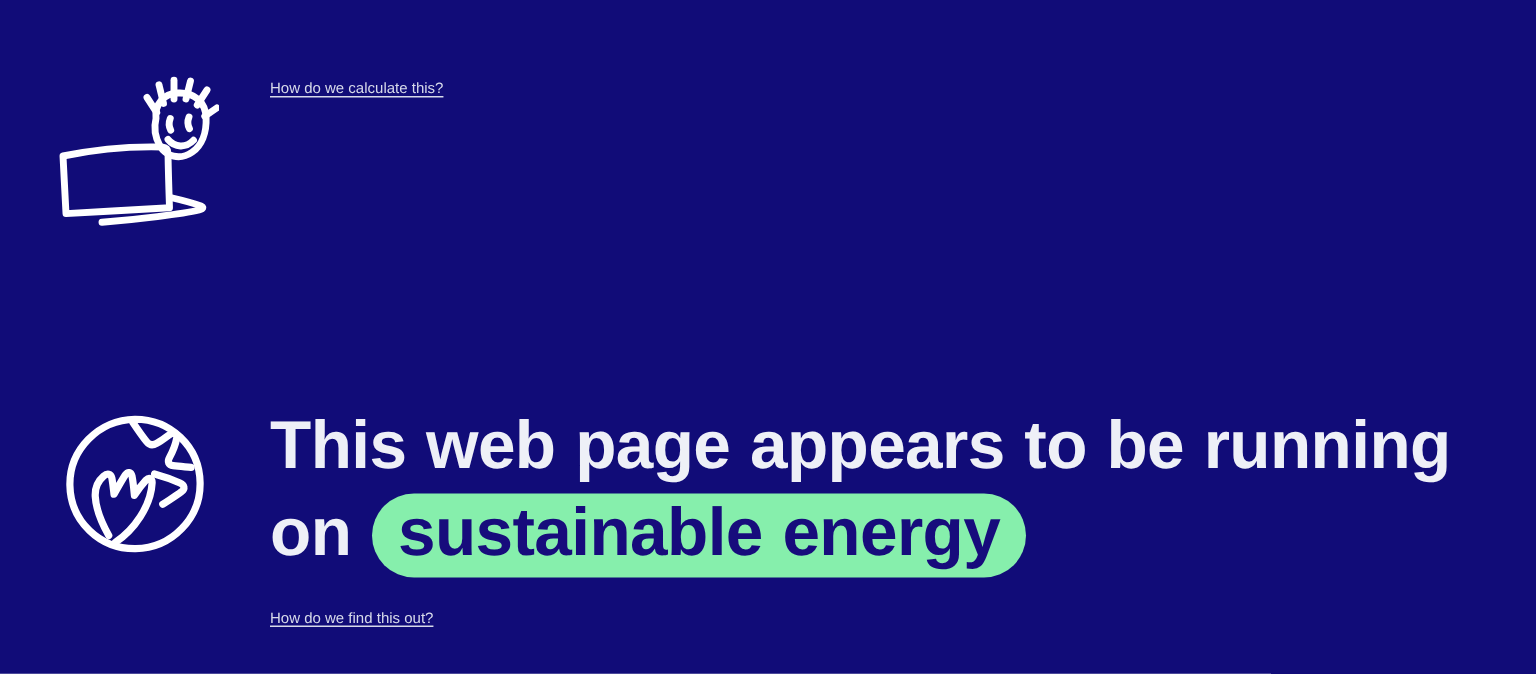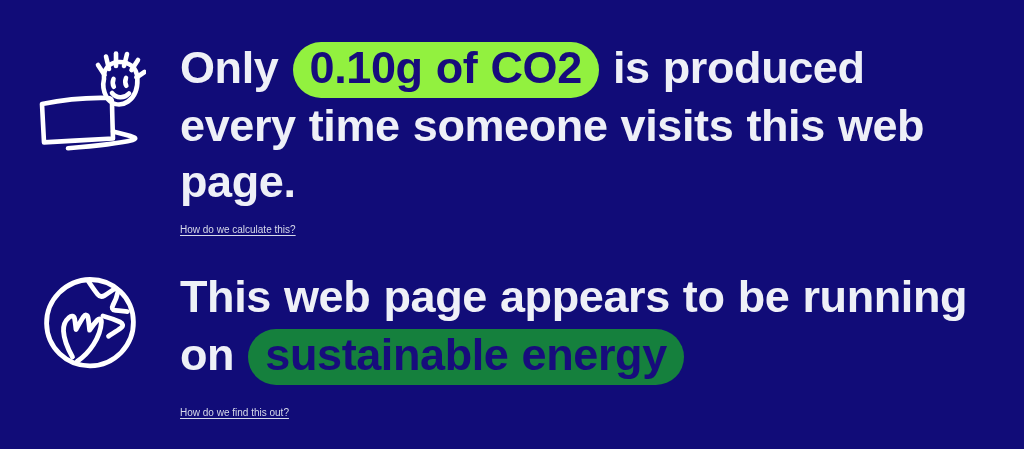--- a/index.html
+++ b/index.html
@@ -68,21 +68,21 @@
     display: inline-block;
     border-radius: 32px;
     padding: 1px 17px 5px 17px;
     margin: 0 1px;
     color: #170C7C;
     line-height: 50px;
     vertical-align: baseline;
   }
 
   .pill-green { background: #92F13F; }
-  .pill-teal  { background: #15803d; }
+  .pill-teal  { background: #86efac; }
 
   #block-energy .headline {
     line-height: 58px;
   }
 
   
   .help-link {
     display: inline-block;
     margin-top: 12px;
     color: #D7DAEA;
@@ -133,24 +133,20 @@
 
             <path d="M92 30 C91 32.5, 91.1 35.5, 92.3 37.8"></path>
 
             <path d="M78 45 C82.5 50.5, 90 50.8, 95 45.5"></path>
           </g>
         </svg>
       </span>
     </div>
 
     <div class="text-col">
-      <h2 class="headline"><span>Only</span>
-        <span class="pill pill-green">0.10g of CO2</span>
-        <span>is produced every time someone visits this web page.</span>
-      </h2>
       <a class="help-link" href="#">How do we calculate this?</a>
     </div>
   </div>
 
   <div class="block" id="block-energy">
 
     <div class="icon-col">
       <span>
         <svg class="icon-svg" width="98" height="98" viewBox="0 0 98 98" aria-hidden="true">
           <g fill="none" stroke="#FFFFFF" stroke-width="4.8" stroke-linecap="round" stroke-linejoin="round">

